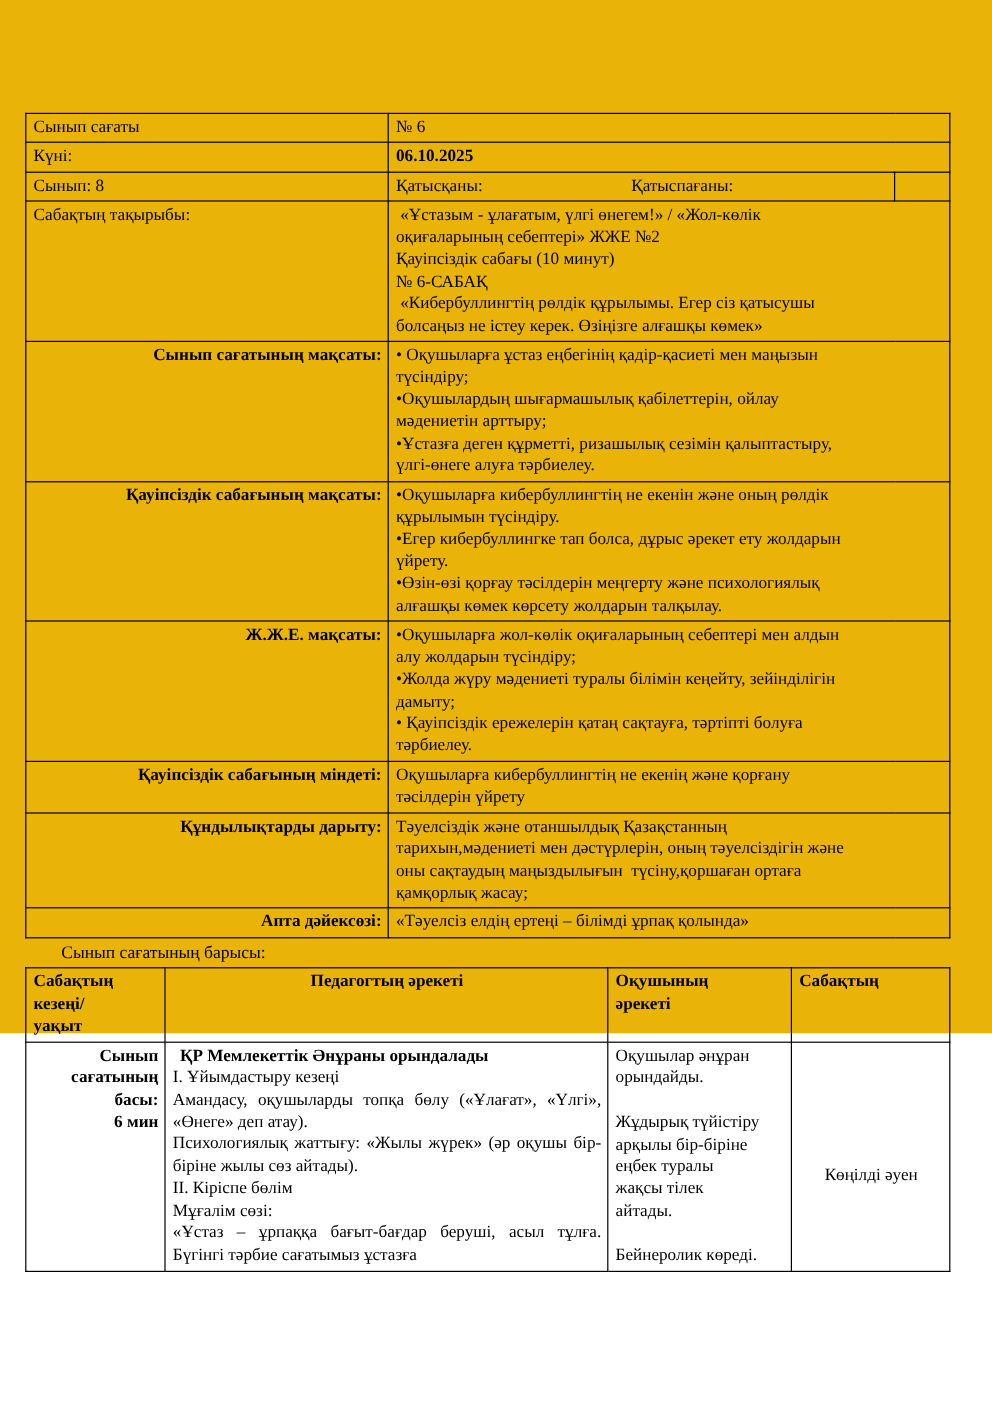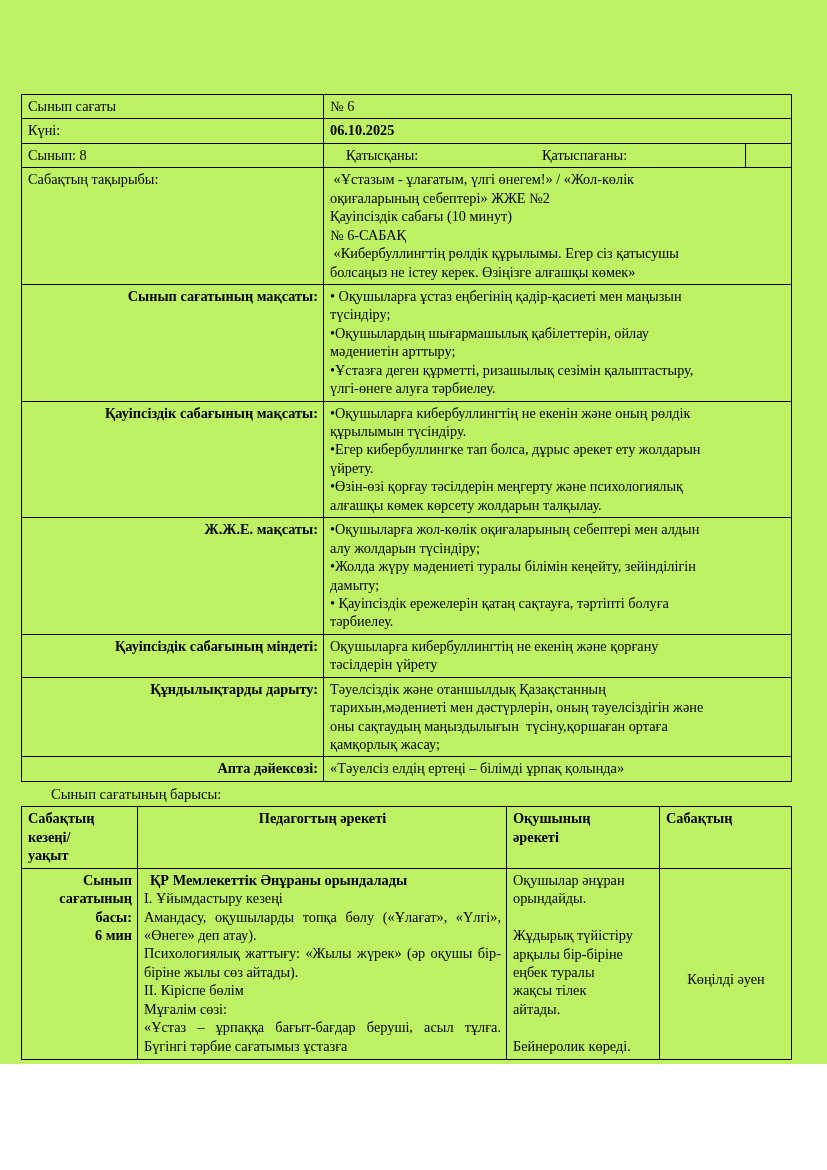--- a/index.html
+++ b/index.html
@@ -10,22 +10,22 @@
   body {
     width: 827px;
     height: 1170px;
     overflow: hidden;
     font-family: "Liberation Serif", "DejaVu Serif", serif;
     color: #000000;
   }
   .page {
     position: relative;
     width: 827px;
-    height: 1064px;
-    background: #bef264;
+    height: 861px;
+    background: #eab308;
     box-sizing: border-box;
   }
   .sheet {
     position: absolute;
     left: 21px;
     top: 94px;
     width: 770px;
   }
 
   table.doc {
@@ -108,21 +108,21 @@
 
         <tr>
           <td>Күні:</td>
           <td colspan="2" class="b">06.10.2025</td>
         </tr>
 
         <tr>
           <td>Сынып:  8</td>
           <td>
             <div style="display:flex;">
-              <span style="width:196px;display:inline-block;margin-left:16px;">Қатысқаны:</span>
+              <span style="width:196px;display:inline-block;">Қатысқаны:</span>
               <span>Қатыспағаны:</span>
             </div>
           </td>
           <td></td>
         </tr>
 
         <tr>
           <td>Сабақтың  тақырыбы:</td>
           <td colspan="2" class="cell-lines">
             <div> «Ұстазым - ұлағатым, үлгі өнегем!» / «Жол-көлік</div>

